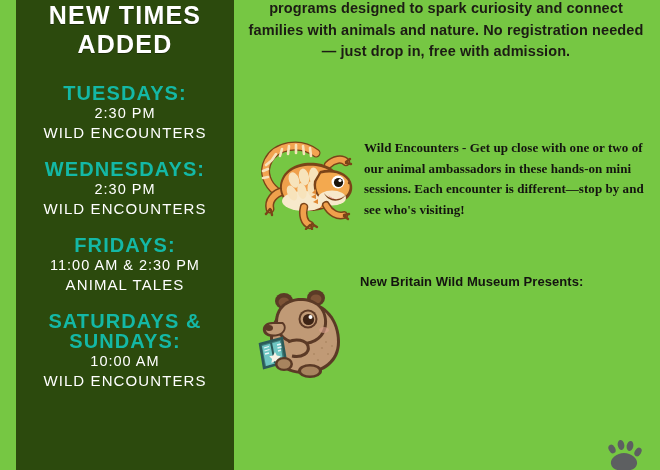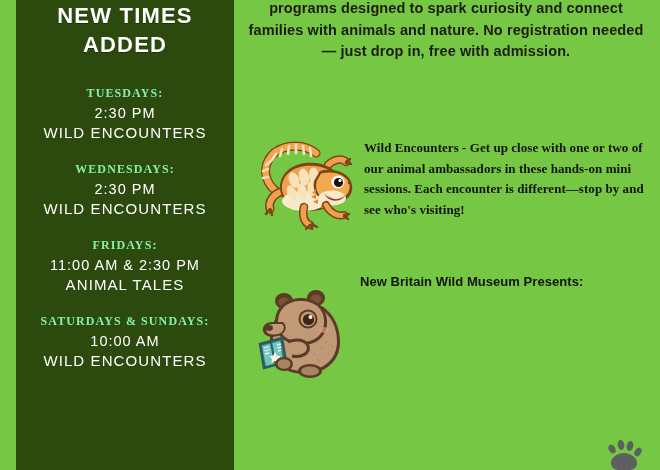--- a/index.html
+++ b/index.html
@@ -18,32 +18,32 @@
     position:absolute;left:16px;top:0;width:218px;height:470px;
     background:#2c4a0d;
     box-sizing:border-box;
     padding:0 8px;
     text-align:center;
   }
   #schedule-title{
     color:#ffffff;
     font-family:"Liberation Sans", sans-serif;
     font-weight:700;
-    font-size:22px;
+    font-size:25px;
     letter-spacing:1.2px;
     line-height:29px;
     text-transform:uppercase;
     margin:0;
     padding-top:1px;
     text-shadow:0 1px 0 rgba(0,0,0,.35);
   }
   .sched-block{ margin-top:16px; }
   .sched-day{
-    color:#86efac;font-weight:700;font-size:12px;letter-spacing:1.1px;
-    line-height:20px;text-transform:uppercase;font-family:Liberation Serif, serif;
+    color:#14b8a6;font-weight:700;font-size:20px;letter-spacing:1.1px;
+    line-height:20px;text-transform:uppercase;
   }
   .sched-time{
     color:#ffffff;font-weight:400;font-size:14.5px;letter-spacing:1.0px;
     line-height:20px;text-transform:uppercase;
   }
   .sched-prog{
     color:#ffffff;font-weight:400;font-size:15px;letter-spacing:1.1px;
     line-height:20px;text-transform:uppercase;
   }
   

